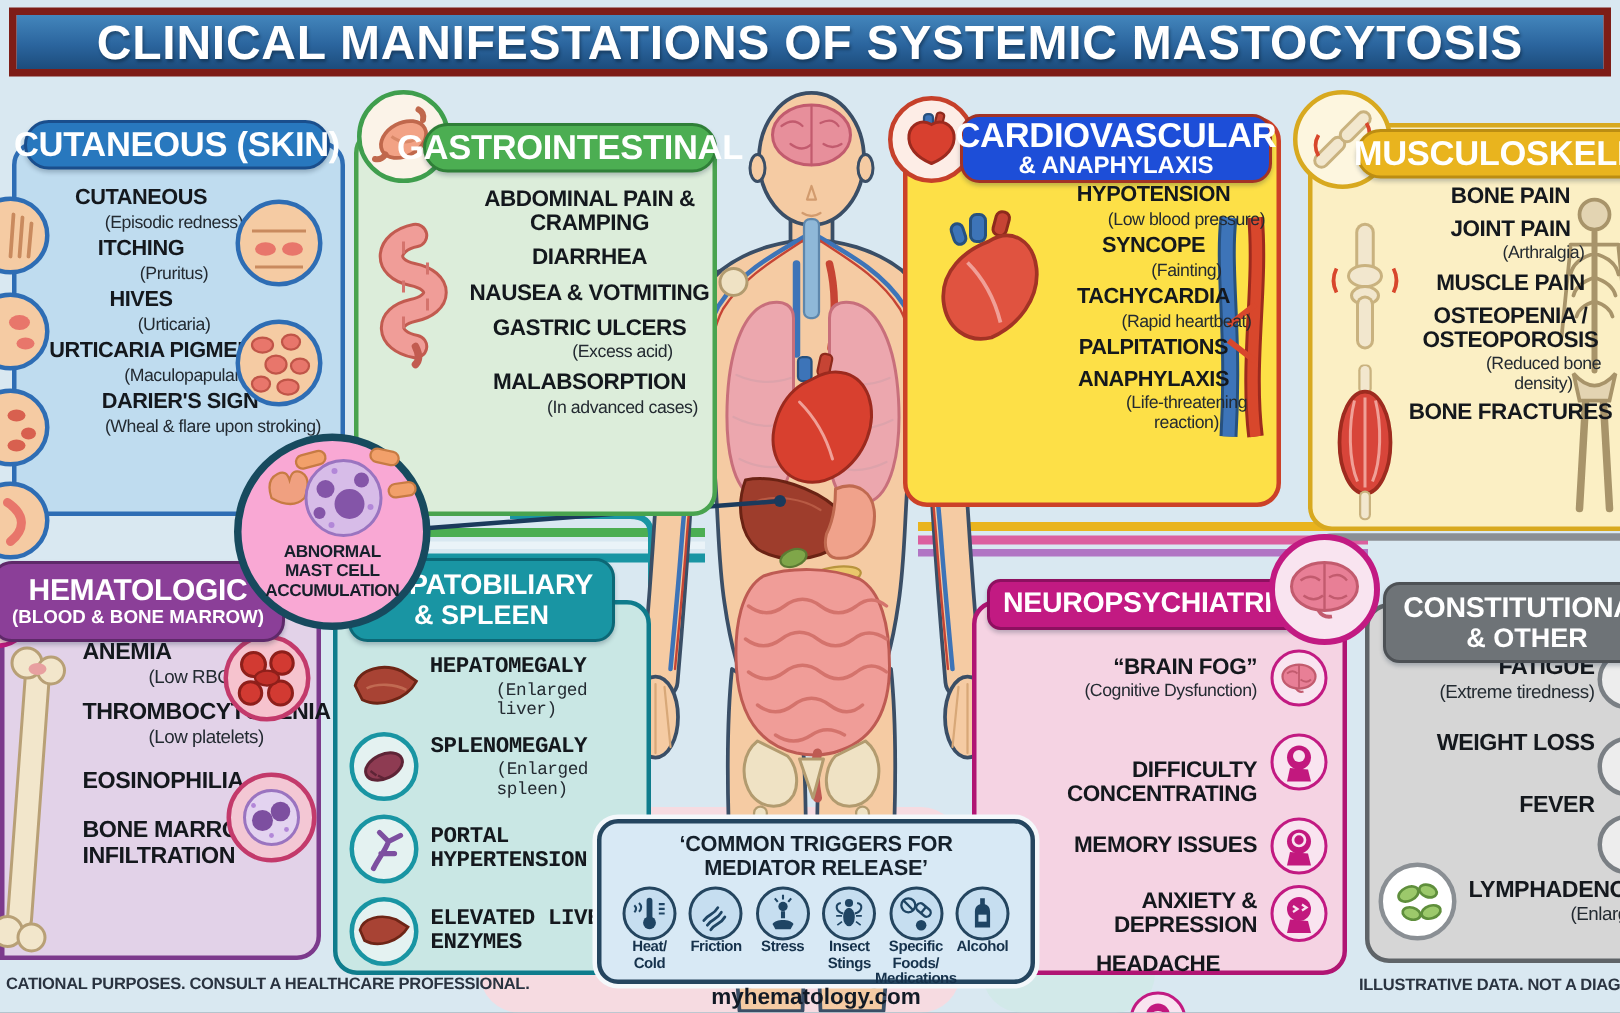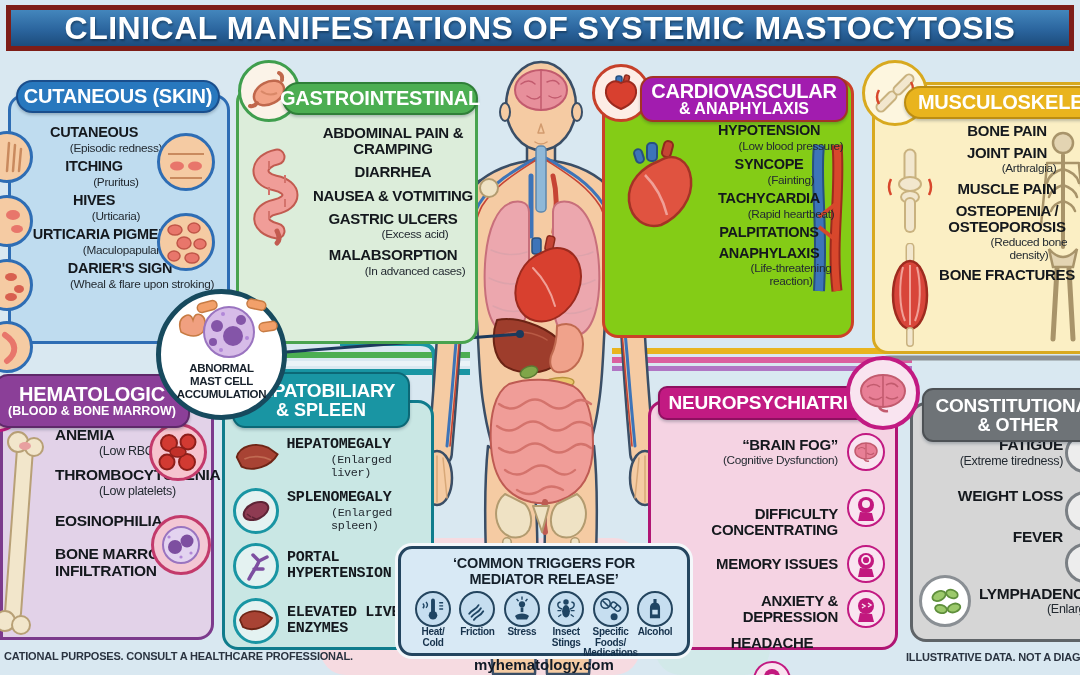--- a/index.html
+++ b/index.html
@@ -9,21 +9,21 @@
   
   #titlebar{left:6px;top:5px;width:1068px;height:46px;box-sizing:border-box;border:5px solid #7E1D17;
     background:linear-gradient(180deg,#4386BC 0%,#2B659E 55%,#1C4C7C 100%);display:flex;align-items:center;justify-content:center;z-index:8;}
   #titlebar span{font-weight:bold;font-size:32px;letter-spacing:.5px;color:#fff;text-shadow:1px 2px 2px rgba(10,30,50,.45);white-space:nowrap;}
   
   .tint{border-radius:26px;z-index:0;}
   
   .panel{box-sizing:border-box;border-radius:16px;z-index:4;}
   .hdr{box-sizing:border-box;border-radius:17px;display:flex;flex-direction:column;align-items:center;justify-content:center;
        z-index:5;color:#fff;font-weight:bold;text-align:center;line-height:1.02;box-shadow:0 2px 3px rgba(20,40,60,.25);}
-  .hdr .h1{font-size:20px;letter-spacing:-.2px;white-space:nowrap;}
+  .hdr .h1{font-size:23px;letter-spacing:-.2px;white-space:nowrap;}
   .hdr .h2{font-size:16px;white-space:nowrap;}
   .circ{border-radius:50%;box-sizing:border-box;display:flex;align-items:center;justify-content:center;overflow:hidden;background:#fff;z-index:5;}
   .col{display:flex;flex-direction:column;}
   .it{display:flex;flex-direction:column;}
   .lb{font-weight:bold;font-size:14.5px;line-height:1.08;letter-spacing:-.3px;color:#14181D;}
   .sb{font-size:11.8px;line-height:1.05;letter-spacing:-.3px;color:#232A31;margin-top:1px;padding-left:44px;}
   .center .lb,.center .sb{text-align:center;}
   .right .lb,.right .sb{text-align:right;}
   .row{display:flex;align-items:center;}
   svg{display:block;}
@@ -33,21 +33,21 @@
   
   #triggers{left:398px;top:546px;width:292px;height:110px;background:#D8E9F5;border:3px solid #24455F;border-radius:14px;
     box-shadow:0 0 0 3px #F4F8FB;z-index:6;box-sizing:border-box;}
   #triggers .tt{font-weight:bold;font-size:14.5px;line-height:1.12;text-align:center;color:#15202B;letter-spacing:-.2px;}
   #trigrow{display:flex;justify-content:space-between;padding:4px 10px 0 10px;}
   .tg{display:flex;flex-direction:column;align-items:center;width:44px;}
   .tgc{width:36px;height:36px;border-radius:50%;background:#C6DEF0;border:2.5px solid #24455F;box-sizing:border-box;
        display:flex;align-items:center;justify-content:center;}
   .tl{font-size:10px;font-weight:bold;color:#16324C;line-height:1.05;text-align:center;letter-spacing:-.3px;}
   
-  #mast{left:156px;top:289px;width:131px;height:131px;border-radius:50%;background:#ffffff;border:5px solid #174A5E;
+  #mast{left:156px;top:289px;width:131px;height:131px;border-radius:50%;background:#f9a8d4;border:5px solid #174A5E;
         box-sizing:border-box;z-index:6;display:flex;flex-direction:column;align-items:center;}
   #mast .mtxt{font-weight:bold;font-size:11.5px;line-height:1.12;text-align:center;color:#16202B;letter-spacing:-.3px;}
 </style>
 </head>
 <body>
 
 <div id="stage">
 
   <div class="abs tint" style="left:320px;top:538px;width:320px;height:137px;background:#F6DBE1;"></div>
   <div class="abs tint" style="left:655px;top:544px;width:115px;height:131px;background:#D2E9E9;"></div>
@@ -236,21 +236,21 @@
       <path d="M34 6 q4 2 3 7" fill="none" stroke="#C0684C" stroke-width="4" stroke-linecap="round"></path>
       <ellipse cx="24" cy="26" rx="16" ry="11" transform="rotate(-28 24 26)" fill="#F2A285" stroke="#C0684C" stroke-width="2.5"></ellipse>
       <path d="M12 36 q-3 4 -7 3" fill="none" stroke="#C0684C" stroke-width="4" stroke-linecap="round"></path>
       <path d="M16 24 q8 6 16 2" stroke="#D98868" stroke-width="2" fill="none"></path>
     </svg>
   </div>
   <div class="abs hdr" style="left:282px;top:82px;width:196px;height:33px;background:#4CAE52;border:2px solid #2F7F38;">
     <div class="h1">GASTROINTESTINAL</div>
   </div>
 
-  <div class="abs panel" style="left:602px;top:78px;width:252px;height:260px;background:#84cc16;border:3px solid #CC4128;">
+  <div class="abs panel" style="left:602px;top:78px;width:252px;height:260px;background:#fde047;border:3px solid #CC4128;">
     <svg class="abs" style="left:16px;top:58px;" width="74" height="92" viewBox="0 0 74 92">
       <rect x="26" y="4" width="10" height="18" rx="4" fill="#3D74B8" stroke="#27517F" stroke-width="2"></rect>
       <rect x="42" y="2" width="9" height="16" rx="4" fill="#C64434" stroke="#8E2A1C" stroke-width="2" transform="rotate(15 46 10)"></rect>
       <rect x="14" y="10" width="8" height="14" rx="4" fill="#3D74B8" stroke="#27517F" stroke-width="2" transform="rotate(-18 18 17)"></rect>
       <path d="M38 22 C 54 12, 68 22, 70 40 C 72 60, 58 78, 40 86 C 24 90, 10 80, 8 62 C 6 42, 22 28, 38 22 Z" fill="#E05340" stroke="#A33325" stroke-width="2.5"></path>
       <path d="M24 36 C 34 46, 42 60, 46 76" stroke="#F0A097" stroke-width="2.5" fill="none"></path>
     </svg>
     <svg class="abs" style="left:202px;top:60px;" width="42" height="154" viewBox="0 0 42 154">
       <path d="M12 4 C8 40 16 80 12 150" fill="none" stroke="#27517F" stroke-width="12"></path>
       <path d="M12 4 C8 40 16 80 12 150" fill="none" stroke="#3D74B8" stroke-width="8"></path>
@@ -280,21 +280,21 @@
         </div>
     </div>
   </div>
   <div class="abs circ" style="left:592px;top:64px;width:58px;height:58px;background:#FDEDE6;border:3px solid #C6402A;">
     <svg width="40" height="40" viewBox="0 0 40 40">
       <rect x="15" y="3" width="6" height="9" rx="2.5" fill="#3D74B8" stroke="#27517F" stroke-width="1.5"></rect>
       <rect x="23" y="2" width="5" height="8" rx="2" fill="#C64434" stroke="#8E2A1C" stroke-width="1.5" transform="rotate(14 25 6)"></rect>
       <path d="M20 10 C27 6 34 10 35 17 C36 25 30 32 20 36 C10 32 4 25 5 17 C6 10 13 6 20 10 Z" fill="#D8402F" stroke="#9C2A1E" stroke-width="2"></path>
     </svg>
   </div>
-  <div class="abs hdr" style="left:640px;top:76px;width:208px;height:46px;background:#a21caf;border:2px solid #A33325;border-radius:13px;">
+  <div class="abs hdr" style="left:640px;top:76px;width:208px;height:46px;background:#1d4ed8;border:2px solid #A33325;border-radius:13px;">
     <div class="h1">CARDIOVASCULAR</div>
     <div class="h2">&amp; ANAPHYLAXIS</div>
   </div>
 
   <div class="abs panel" style="left:872px;top:82px;width:226px;height:272px;background:#FBEFC4;border:3px solid #D8A91F;">
     <svg class="abs" style="left:8px;top:62px;" width="54" height="88" viewBox="0 0 54 88">
       <path d="M27 8 V30" stroke="#C9B27F" stroke-width="13" stroke-linecap="round"></path>
       <path d="M27 8 V30" stroke="#F2E7CE" stroke-width="9" stroke-linecap="round"></path>
       <ellipse cx="27" cy="37" rx="11" ry="7" fill="#F2E7CE" stroke="#C9B27F" stroke-width="2"></ellipse>
       <ellipse cx="27" cy="50" rx="9" ry="6" fill="#F2E7CE" stroke="#C9B27F" stroke-width="2"></ellipse>

